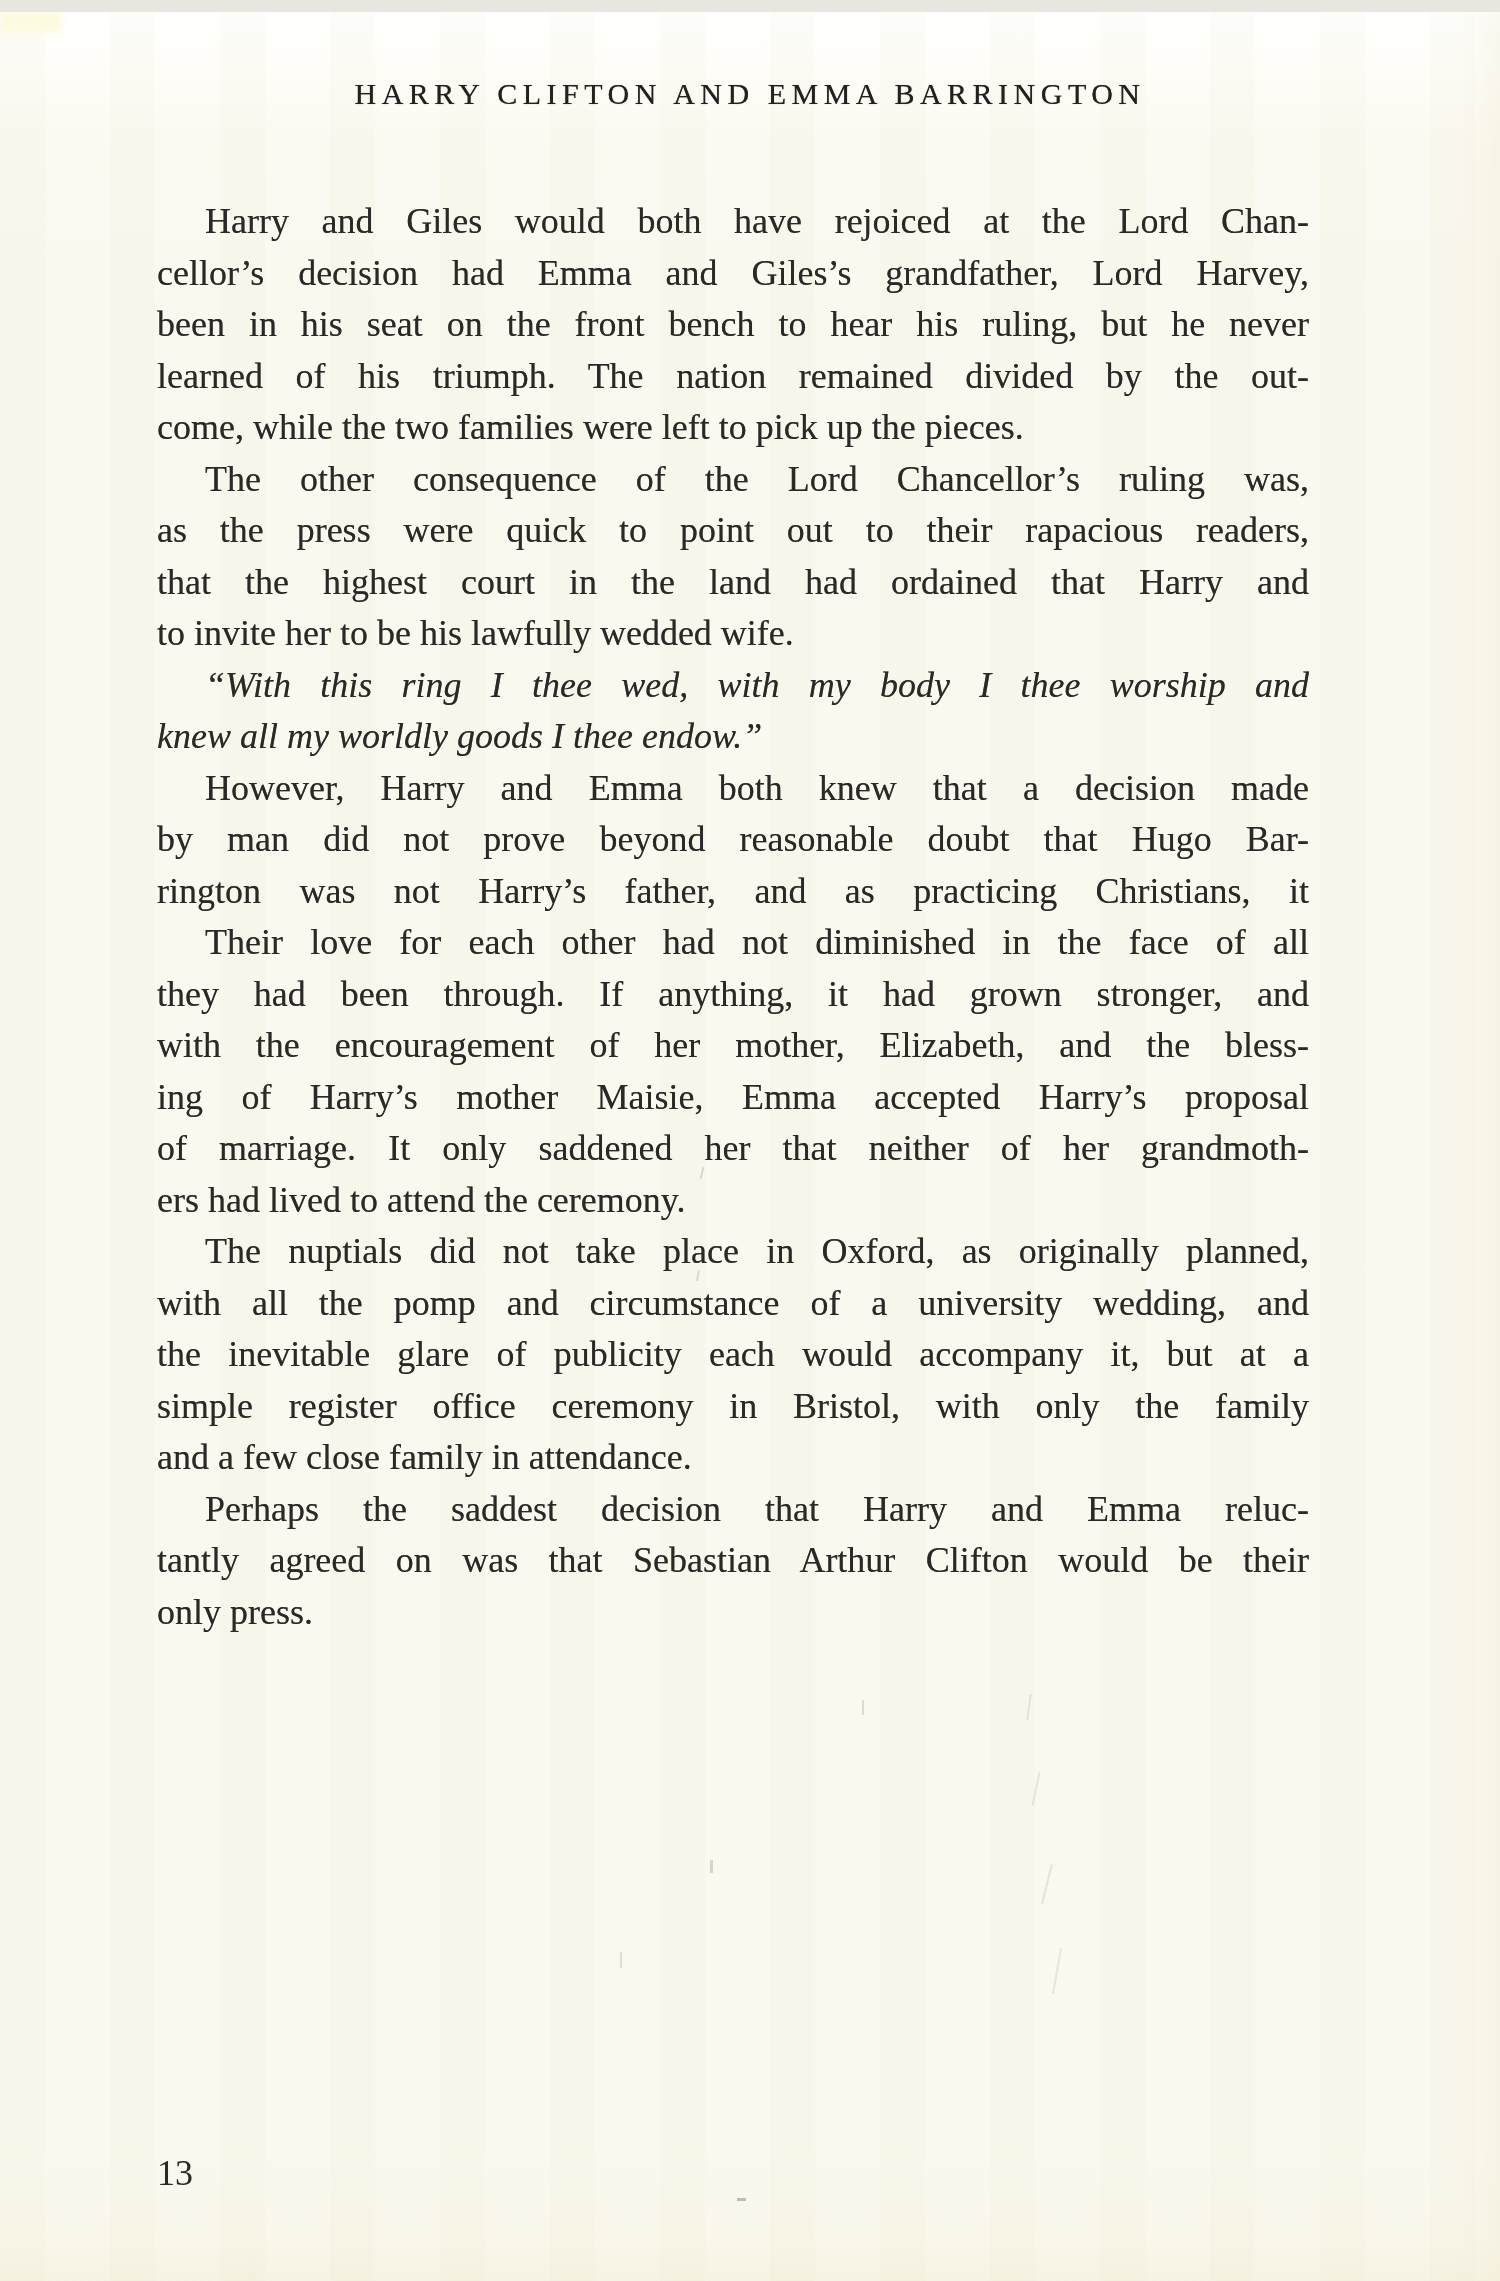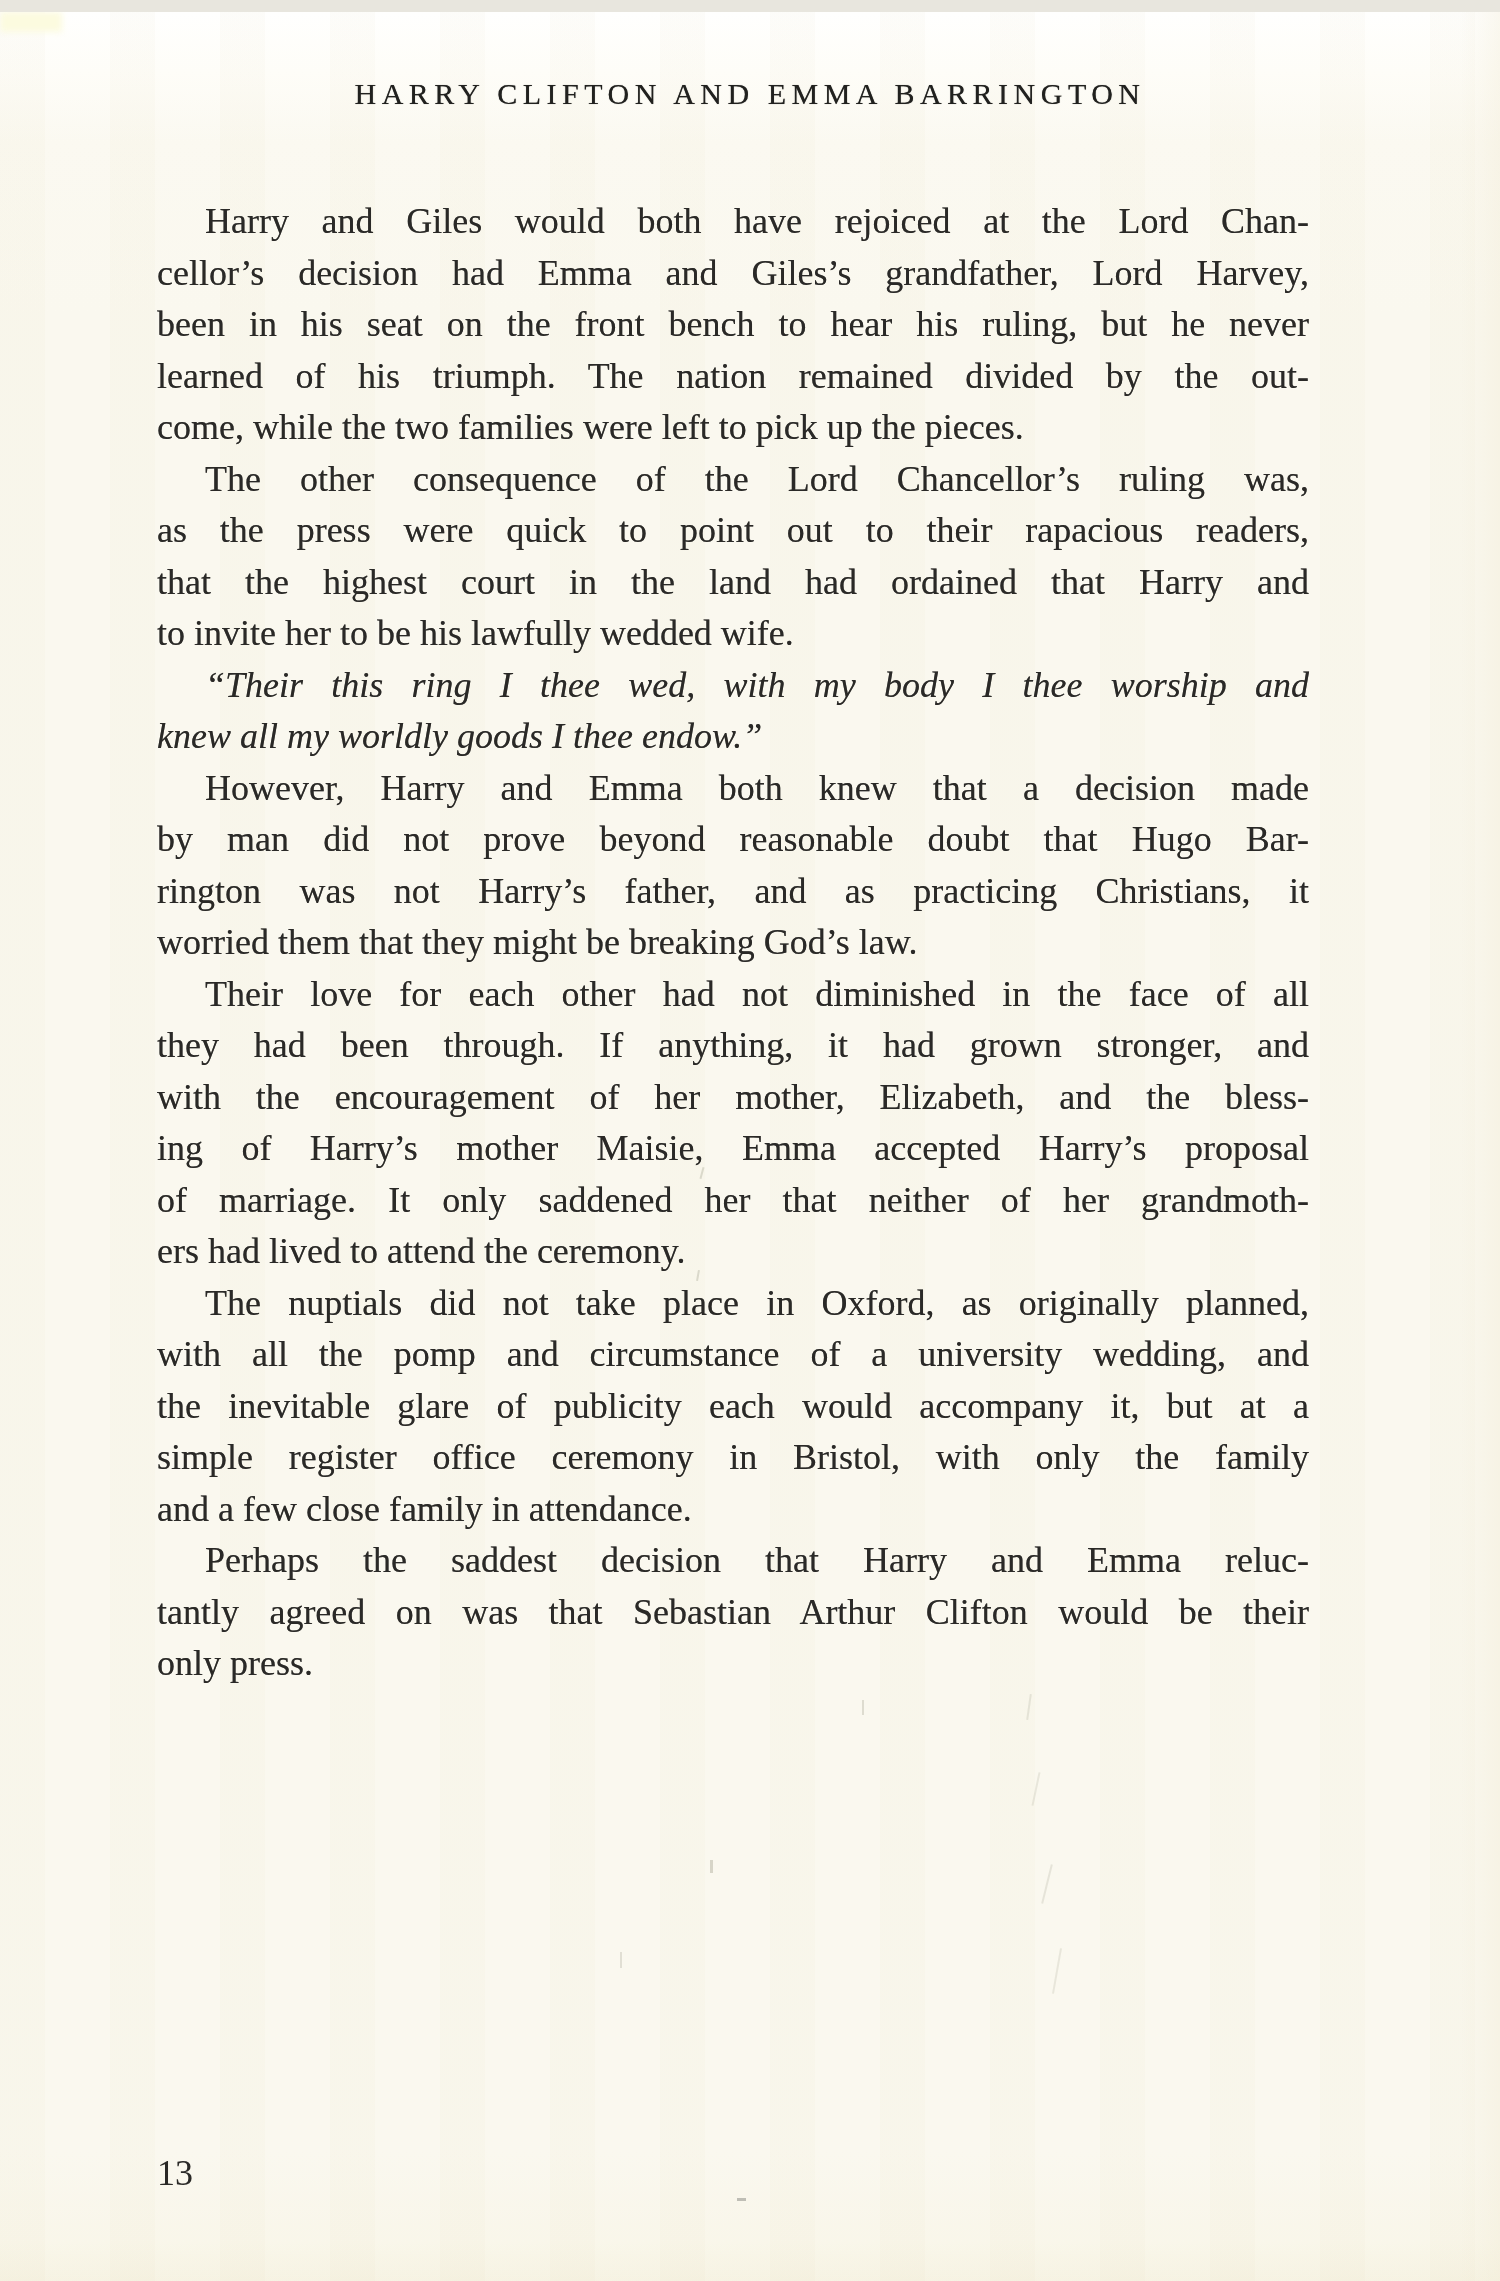--- a/index.html
+++ b/index.html
@@ -121,26 +121,25 @@
   <div class="text-block">
       <div class="line para-start">Harry and Giles would both have rejoiced at the Lord Chan-</div>
       <div class="line">cellor’s decision had Emma and Giles’s grandfather, Lord Harvey,</div>
       <div class="line">been in his seat on the front bench to hear his ruling, but he never</div>
       <div class="line">learned of his triumph. The nation remained divided by the out-</div>
       <div class="line para-end">come, while the two families were left to pick up the pieces.</div>
       <div class="line para-start">The other consequence of the Lord Chancellor’s ruling was,</div>
       <div class="line">as the press were quick to point out to their rapacious readers,</div>
       <div class="line">that the highest court in the land had ordained that Harry and</div>
       <div class="line para-end">to invite her to be his lawfully wedded wife.</div>
-      <div class="line para-start italic">“Their this ring I thee wed, with my body I thee worship and</div>
+      <div class="line para-start italic">“With this ring I thee wed, with my body I thee worship and</div>
       <div class="line para-end italic">knew all my worldly goods I thee endow.”</div>
       <div class="line para-start">However, Harry and Emma both knew that a decision made</div>
       <div class="line">by man did not prove beyond reasonable doubt that Hugo Bar-</div>
       <div class="line">rington was not Harry’s father, and as practicing Christians, it</div>
-      <div class="line para-end">worried them that they might be breaking God’s law.</div>
       <div class="line para-start">Their love for each other had not diminished in the face of all</div>
       <div class="line">they had been through. If anything, it had grown stronger, and</div>
       <div class="line">with the encouragement of her mother, Elizabeth, and the bless-</div>
       <div class="line">ing of Harry’s mother Maisie, Emma accepted Harry’s proposal</div>
       <div class="line">of marriage. It only saddened her that neither of her grandmoth-</div>
       <div class="line para-end">ers had lived to attend the ceremony.</div>
       <div class="line para-start">The nuptials did not take place in Oxford, as originally planned,</div>
       <div class="line">with all the pomp and circumstance of a university wedding, and</div>
       <div class="line">the inevitable glare of publicity each would accompany it, but at a</div>
       <div class="line">simple register office ceremony in Bristol, with only the family</div>

